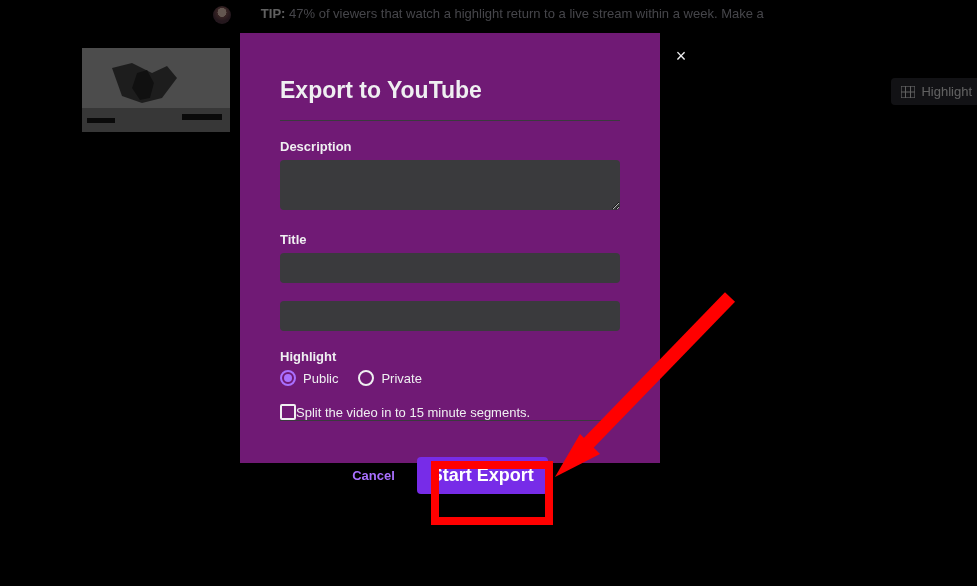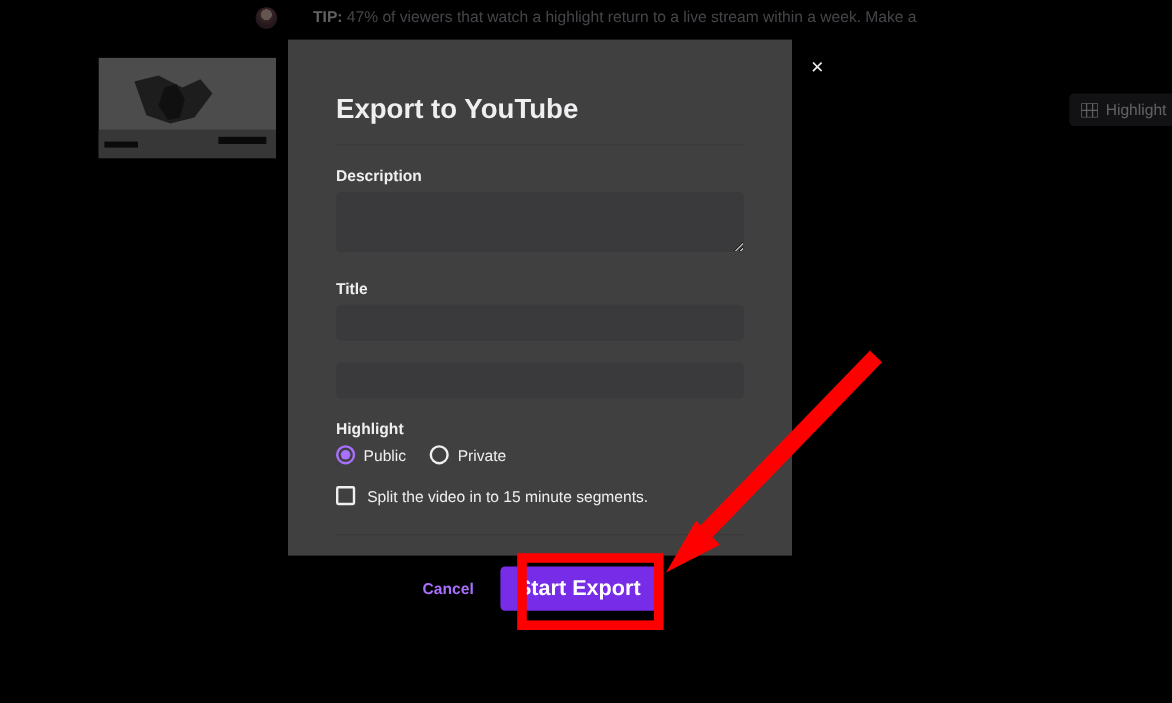--- a/index.html
+++ b/index.html
@@ -79,21 +79,21 @@
       position: absolute;
       inset: 0;
       background: rgba(0,0,0,0.6);
     }
     .modal {
       position: absolute;
       top: 33px;
       left: 240px;
       width: 420px;
       height: 430px;
-      background: #404040;
+      background: #701a75;
       padding: 44px 40px 20px 40px;
     }
     .close-btn {
       position: absolute;
       top: 46px;
       left: 671px;
       color: #efeff1;
       font-size: 18px;
       cursor: pointer;
       width: 20px;
@@ -175,37 +175,35 @@
       border-radius: 50%;
       background: #a970ff;
     }
     .radio-label {
       font-size: 13px;
       color: #efeff1;
     }
     .checkbox-row {
       display: flex;
       align-items: center;
-      gap: 10px;
       margin-top: 6px;
     }
     .checkbox-box {
       width: 16px;
       height: 16px;
       border: 2px solid #efeff1;
       border-radius: 2px;
     }
     .checkbox-label {
       font-size: 13px;
       color: #efeff1;
     }
     .modal-footer {
-      margin-top: 24px;
       border-top: 1px solid #3a3a3d;
-      padding-top: 26px;
+      padding-top: 36px;
       display: flex;
       justify-content: center;
       align-items: center;
       gap: 22px;
     }
     .cancel-btn {
       background: transparent;
       border: none;
       color: #a970ff;
       font-size: 13px;

